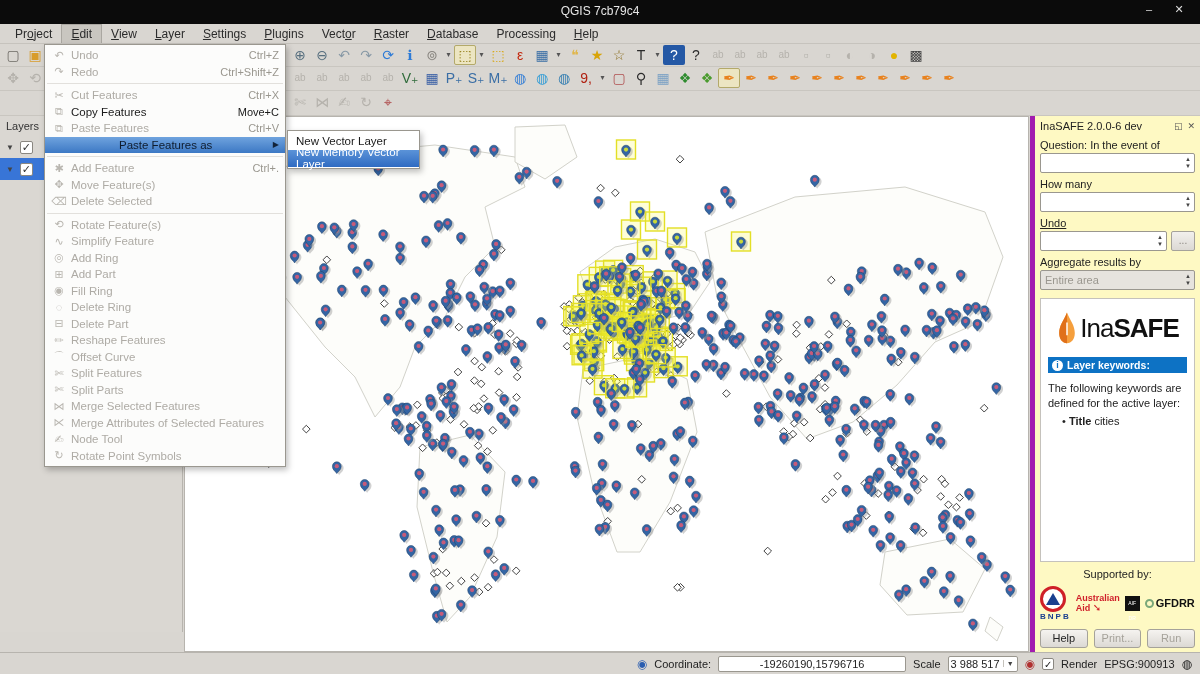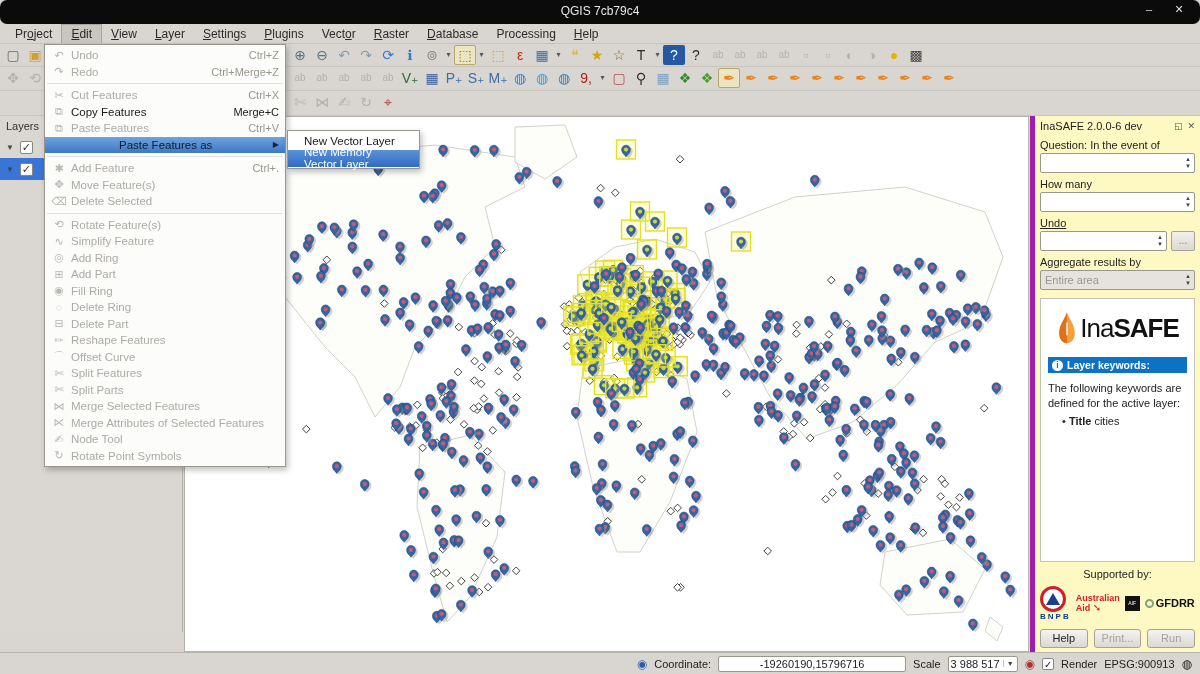--- a/index.html
+++ b/index.html
@@ -1,20 +1,20 @@
 <!DOCTYPE html>
 <html><head>
 <meta charset="utf-8">
 <style>
   * { margin:0; padding:0; box-sizing:border-box; }
   html,body { width:1200px; height:674px; overflow:hidden; }
   body { font-family:"Liberation Sans","DejaVu Sans",sans-serif; position:relative; background:#d9d6d1; font-size:12px; color:#222; }
 
   
-  #titlebar { position:absolute; left:0; top:0; width:1200px; height:24px; background:#0b0b0b; color:#e6e6e6;border-radius:7px; }
+  #titlebar { position:absolute; left:0; top:0; width:1200px; height:24px; background:#0b0b0b; color:#e6e6e6; }
   #titlebar .t { position:absolute; left:0; right:0; top:4px; text-align:center; font-size:12px; }
   #titlebar .winbtn { position:absolute; top:3px; width:18px; height:16px; text-align:center; font-size:11px; color:#ddd; cursor:default; }
   #btn-min { right:42px; } #btn-close { right:12px; }
 
   
   #menubar { position:absolute; left:0; top:24px; width:1200px; height:20px; background:#d9d6d1; border-bottom:1px solid #c6c3bd; display:flex; align-items:center; padding-left:6px; }
   .mb-item { padding:2px 9px; font-size:12px; color:#2b2b2b; }
   .mb-item.open { background:#c9c6c0; border:1px solid #aaa7a1; border-bottom:none; }
   .mb-item u { text-decoration:underline; }
 
@@ -96,21 +96,21 @@
   .mi.dis .lbl { color:#aeaba5; }
   .mi.en .lbl, .mi.en .sc { color:#1a1a1a; }
   .mi.hl { background:linear-gradient(#6fa3de,#3c78c4);gap:48px; }
   .mi.hl .lbl { color:#0e1c2e; font-weight:normal; }
   .mi.hl .sub-arr { color:#12233a; }
   .mi .sub-arr { font-size:8px; }
   .msep { height:1px; background:#e2e0dc; margin:3px 2px; }
 
   
   #submenu { position:absolute; left:287px; top:130px; width:133px; background:#fff; border:1px solid #9a978f; box-shadow:2px 3px 6px rgba(0,0,0,.25); z-index:55; padding:1px 0; }
-  .smi { height:17.5px; font-size:11.5px; display:flex; align-items:center; padding:0 16px; color:#1a1a1a; }
+  .smi { height:17.5px; font-size:11.5px; display:flex; align-items:center; padding:0 8px; color:#1a1a1a; }
   .smi.hl { background:linear-gradient(#5b93d8,#2f6bc2); color:#fff; }
 </style>
 </head>
 <body>
 
 <div id="titlebar">
   <div class="t">QGIS 7cb79c4</div>
   <div class="winbtn" id="btn-min">–</div>
   <div class="winbtn" id="btn-close">✕</div>
 </div>
@@ -2223,32 +2223,32 @@
 
 <div id="edit-menu">
     <div class="mi dis">
       <span class="ico">↶</span>
       <span class="lbl">Undo</span>
       <span class="sc">Ctrl+Z</span>
     </div>
     <div class="mi dis">
       <span class="ico">↷</span>
       <span class="lbl">Redo</span>
-      <span class="sc">Ctrl+Merge+Z</span>
+      <span class="sc">Ctrl+Shift+Z</span>
     </div>
     <div class="msep"></div>
     <div class="mi dis">
       <span class="ico">✂</span>
       <span class="lbl">Cut Features</span>
       <span class="sc">Ctrl+X</span>
     </div>
     <div class="mi en">
       <span class="ico">⧉</span>
       <span class="lbl">Copy Features</span>
-      <span class="sc">Merge+C</span>
+      <span class="sc">Move+C</span>
     </div>
     <div class="mi dis">
       <span class="ico">⧉</span>
       <span class="lbl">Paste Features</span>
       <span class="sc">Ctrl+V</span>
     </div>
     <div class="mi hl">
       <span class="ico"></span>
       <span class="lbl">Paste Features as</span>
       <span class="sub-arr">▶</span>

